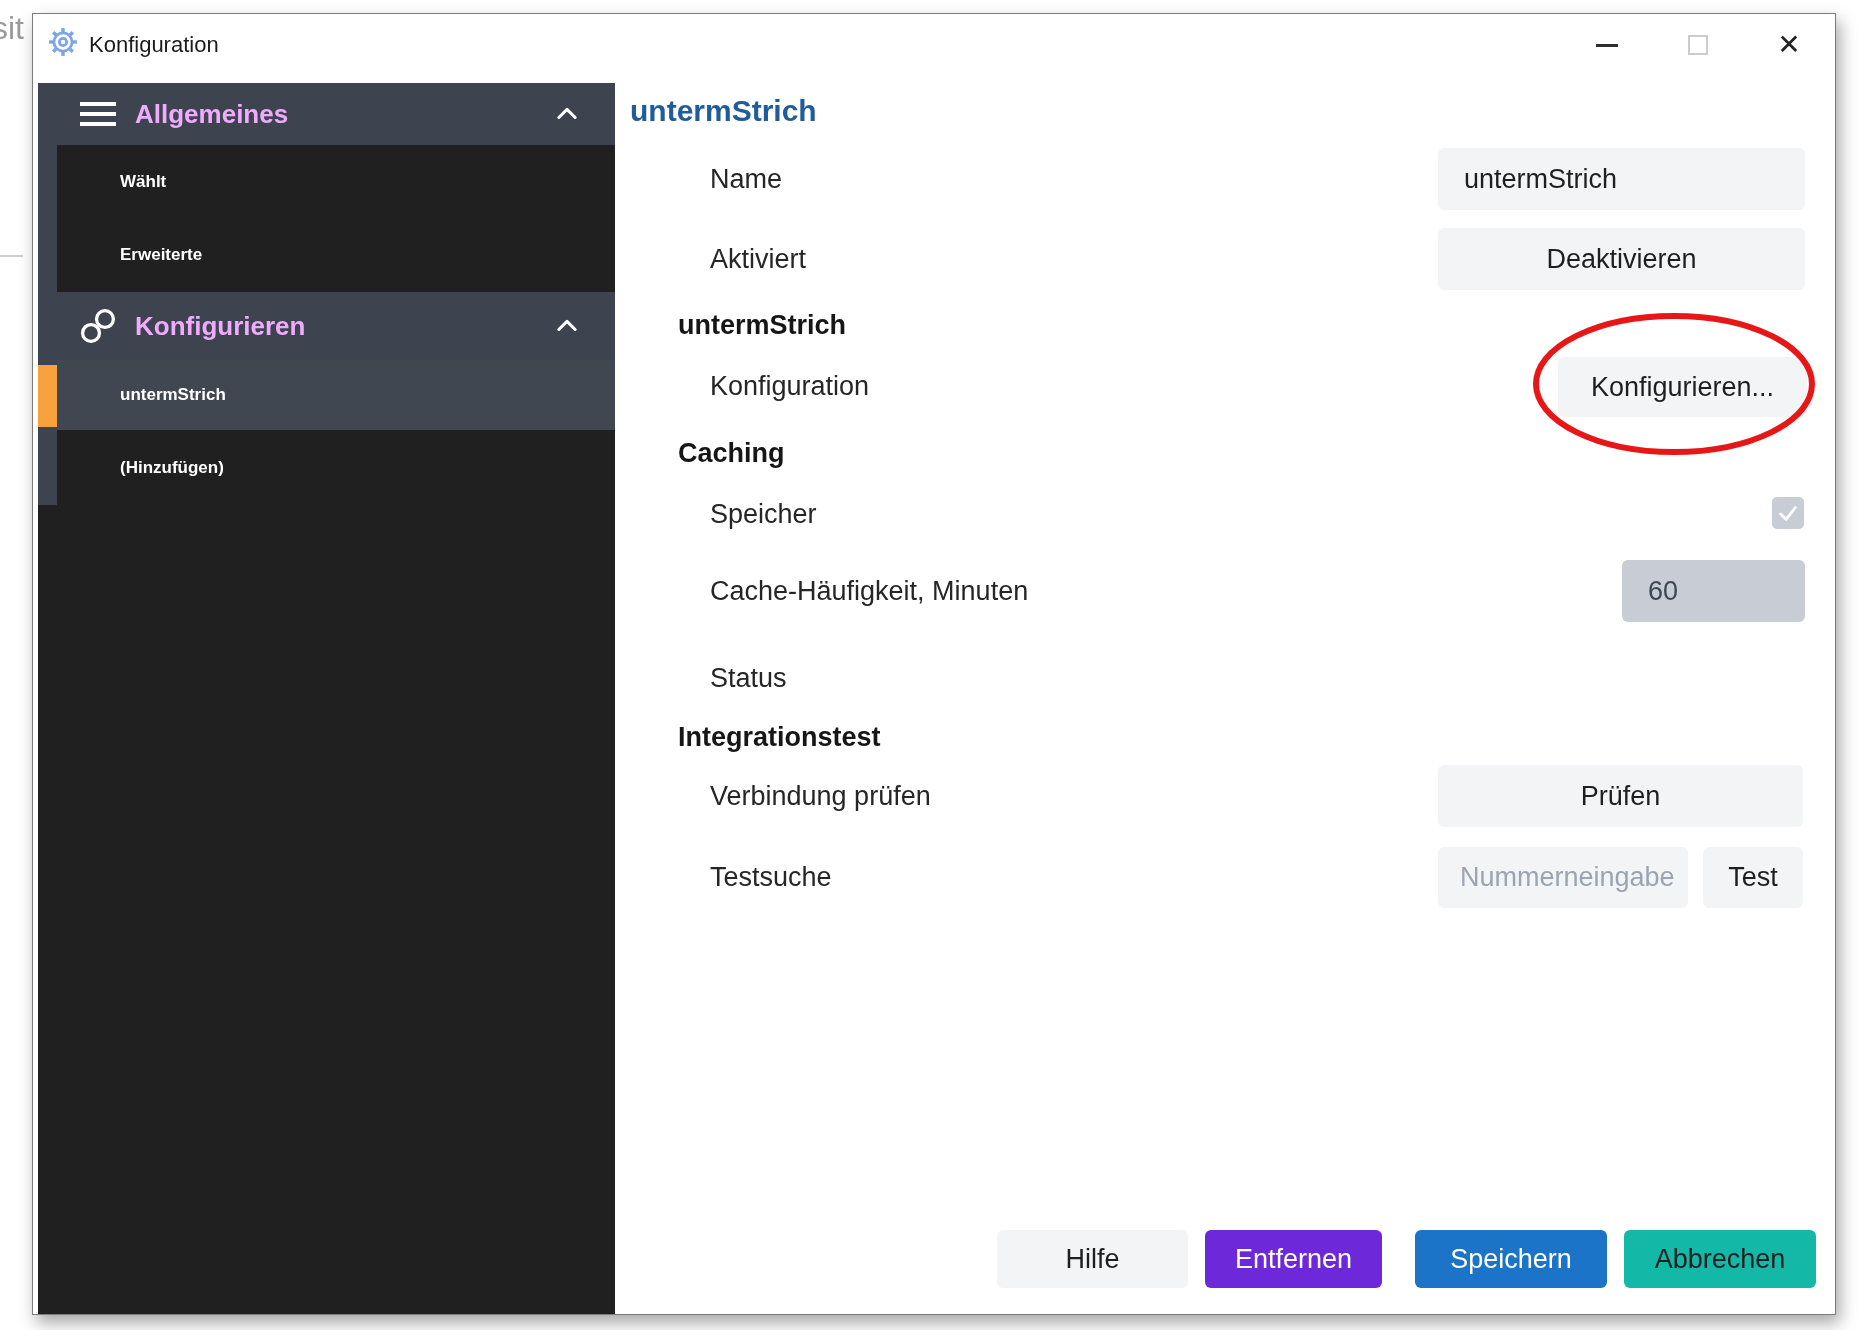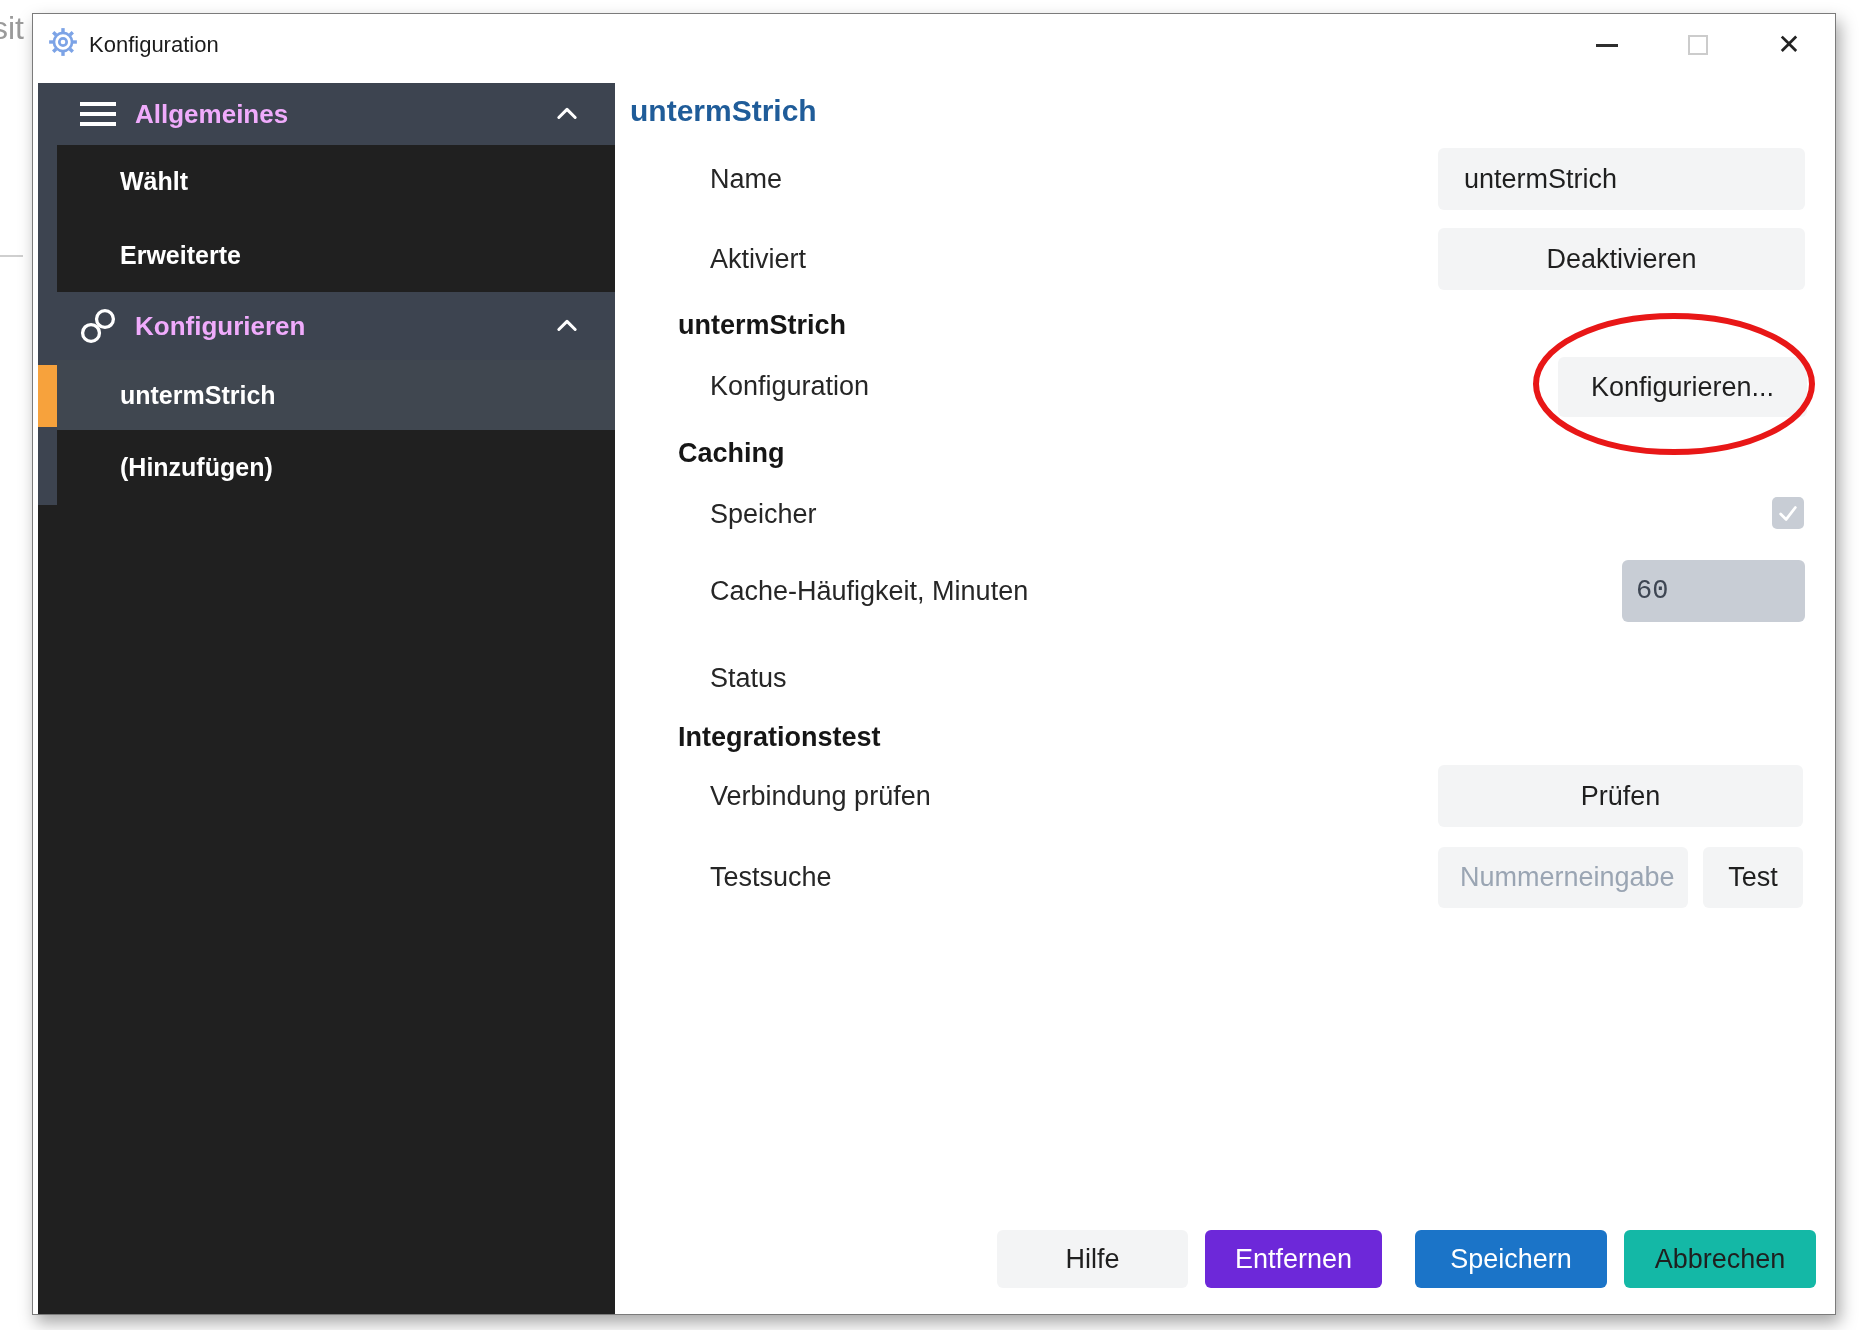--- a/index.html
+++ b/index.html
@@ -33,21 +33,21 @@
   #gutter-orange { position:absolute; left:0; top:282px; width:19px; height:62px; background:#f7a23c; }
   .side-header { position:absolute; left:0; width:577px; background:#3d4450; display:flex; align-items:center; }
   #hdr-allgemeines { top:0; height:62px; }
   #hdr-integrationen { top:209px; height:68px; }
   .side-header .hlabel { position:absolute; left:97px; font-size:26px; font-weight:700; color:#f0abfc; }
   .side-header .chev { position:absolute; left:515px; width:28px; height:28px; }
   #hamburger { position:absolute; left:42px; top:50%; transform:translateY(-50%); width:36px; height:24px; }
   #hamburger div { width:36px; height:3.5px; background:#ffffff; margin-bottom:6.5px; }
   #linkicon { position:absolute; left:38px; top:50%; transform:translateY(-50%); width:44px; height:44px; }
   .side-item { position:absolute; left:19px; width:558px; display:flex; align-items:center; background:#202020; }
-  .side-item .ilabel { position:absolute; left:63px; font-size:25px; font-weight:700; color:#ffffff; }
+  .side-item .ilabel { position:absolute; left:63px; font-size:17px; font-weight:700; color:#ffffff; }
   #item-waehlt { top:62px; height:73px; }
   #item-erweiterte { top:135px; height:74px; }
   #item-untermstrich { top:277px; height:70px; background:#404750; }
   #item-hinzufuegen { top:347px; height:75px; }
 
   
   #main-title { position:absolute; left:597px; top:80px; font-size:30px; font-weight:600; color:#1f5c99; }
   .sec { position:absolute; left:645px; font-size:27px; font-weight:600; color:#161616; transform:translateY(-50%); }
   .lbl { position:absolute; left:677px; font-size:27px; font-weight:400; color:#262626; transform:translateY(-50%); }
   #sec-untermstrich { top:311px; }
@@ -58,21 +58,21 @@
   #lbl-verbindung { top:782px; } #lbl-testsuche { top:863px;text-align:right; }
 
   .ctl { position:absolute; border:none; border-radius:6px; background:#f3f4f5;
          font-family:"Liberation Sans", sans-serif; font-size:27px; color:#1f1f1f; }
   button.ctl { cursor:default; }
   #fld-name { left:1405px; top:134px; width:367px; height:62px; padding-left:26px; text-align:left; }
   #btn-deaktivieren { left:1405px; top:214px; width:367px; height:62px; }
   #btn-konfigurieren { left:1525px; top:343px; width:249px; height:60px; }
   #chk-speicher { left:1739px; top:483px; width:32px; height:32px; background:#c8cdd5; border-radius:5px;
                   display:flex; align-items:center; justify-content:center; cursor:default; position:absolute; }
-  #fld-cache { left:1589px; top:546px; width:183px; height:62px; background:#c8cdd5; color:#3e4653; padding-left:14px;font-family:Liberation Mono, monospace; }
+  #fld-cache { left:1589px; top:546px; width:183px; height:62px; background:#c8cdd5; color:#3e4653; padding-left:26px; }
   #btn-pruefen { left:1405px; top:751px; width:365px; height:62px; }
   #fld-testsuche { left:1405px; top:833px; width:250px; height:61px; padding-left:22px; overflow:hidden; }
   #fld-testsuche::placeholder { color:#9aa5b3; opacity:1; }
   #btn-test { left:1670px; top:833px; width:100px; height:61px; }
 
   #ellipse-annotation { position:absolute; left:1495px; top:295px; width:292px; height:150px; pointer-events:none; }
 
   
   .fbtn { position:absolute; top:1216px; height:58px; border:none; border-radius:6px;
           font-family:"Liberation Sans", sans-serif; font-size:27px; cursor:default; }

